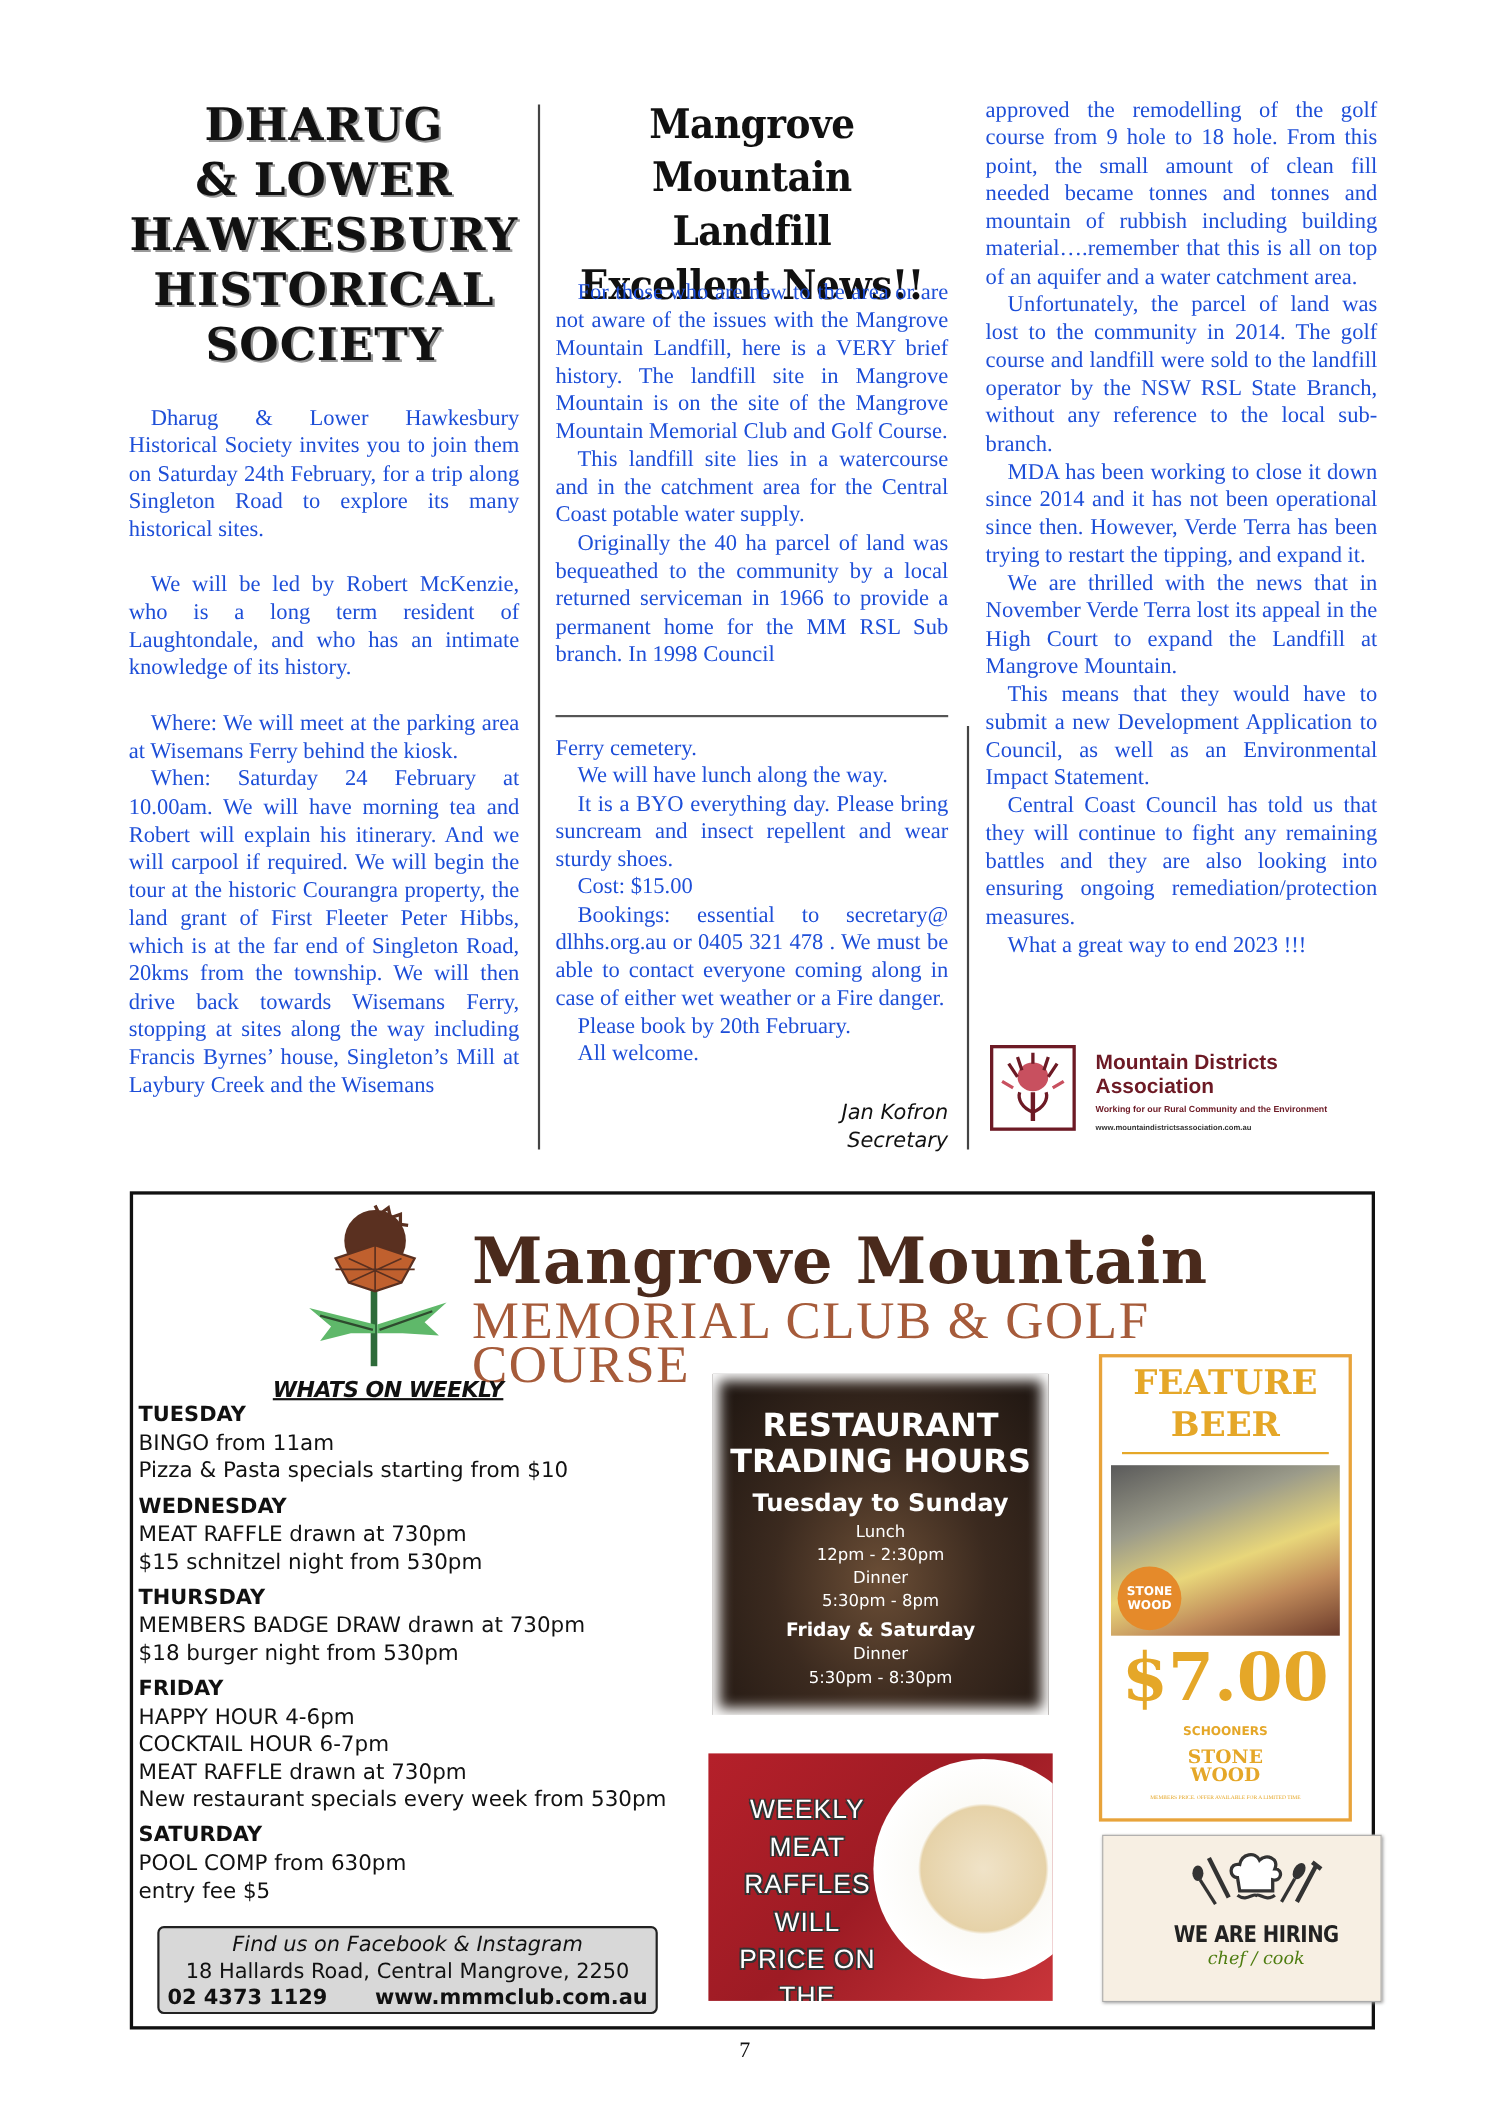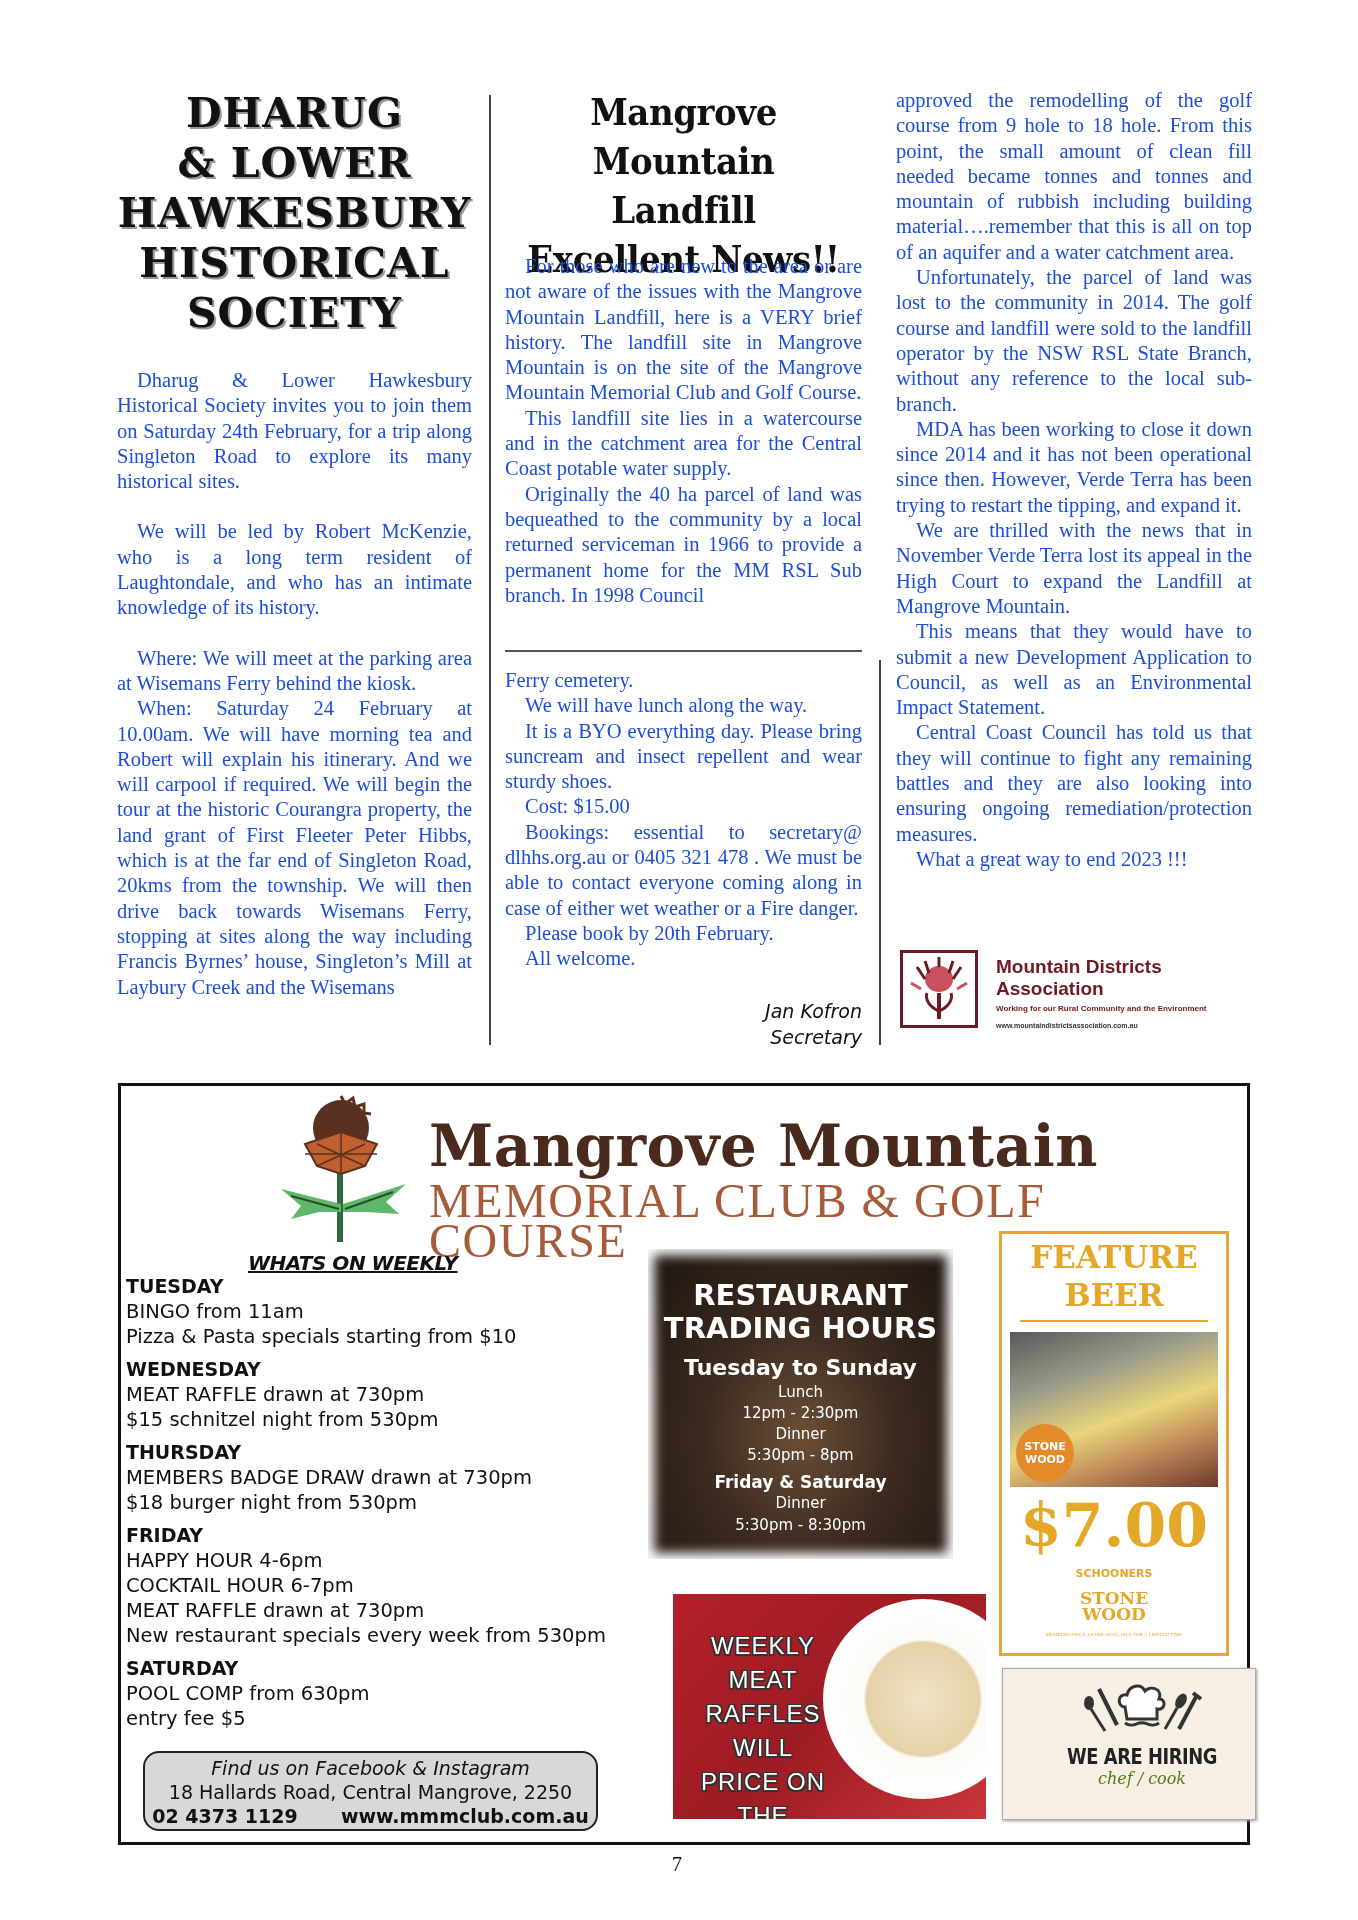--- a/index.html
+++ b/index.html
@@ -20,23 +20,23 @@
   .mda-tag { font-family:"Liberation Sans", sans-serif; font-weight:bold; color:#6d1a25; font-size:8px; }
   .mda-url { font-family:"Liberation Sans", sans-serif; font-weight:bold; color:#333; font-size:7px; }
   
   .ad { border:3px solid #111; box-sizing:border-box; background:#fff; }
   .club-name { font-family:"DejaVu Serif", serif; font-weight:bold; color:#4a2a1c; font-size:58px; line-height:60px; letter-spacing:0.5px; }
   .club-sub { font-family:"Liberation Serif", serif; color:#a65b3a; font-size:48px; line-height:40px; letter-spacing:1.5px; }
   .wow { font-family:"DejaVu Sans", sans-serif; font-weight:bold; font-style:italic; text-decoration:underline; font-size:20px; letter-spacing:-0.5px; }
   .week { font-family:"DejaVu Sans", sans-serif; font-size:19.5px; line-height:25px; color:#111; }
   .week .day { font-weight:bold; font-size:19px; }
   .week .blk { margin-bottom:8px; }
-  .contact { border:2.5px solid #222; border-radius:16px; background:#d8d8d8; text-align:center; font-family:"DejaVu Sans", sans-serif; font-size:19px; line-height:24px; }
+  .contact { border:2.5px solid #222; border-radius:6px; background:#d8d8d8; text-align:center; font-family:"DejaVu Sans", sans-serif; font-size:19px; line-height:24px; }
   .panel-dark { background:radial-gradient(ellipse at 50% 60%, #6b4e36 0%, #3b2a1f 45%, #1c1410 100%); color:#fff; text-align:center; font-family:"DejaVu Sans", sans-serif; }
-  .panel-red { background:linear-gradient(135deg, #b5202a 0%, #9d1b24 50%, #c9353a 100%);margin-left:29px; }
+  .panel-red { background:linear-gradient(135deg, #b5202a 0%, #9d1b24 50%, #c9353a 100%); }
   .raffle-txt { font-family:"Liberation Sans", sans-serif; color:#fff; font-size:24px; line-height:34px; letter-spacing:1px; text-shadow:-1.5px -1.5px 0 #333, 1.5px -1.5px 0 #333, -1.5px 1.5px 0 #333, 1.5px 1.5px 0 #333; }
   .beer { border:3px solid #e8a33a; background:#fff; text-align:center; box-sizing:border-box; }
   .beer-title { font-family:"DejaVu Serif", serif; font-weight:bold; color:#e5a728; font-size:31px; line-height:38px; }
   .beer-price { font-family:"DejaVu Serif", serif; font-weight:bold; color:#e5a728; font-size:60px; line-height:64px; }
   .beer-small { font-family:"DejaVu Sans", sans-serif; font-weight:bold; color:#e5a728; font-size:11px; }
   .hiring { background:#f7efe3; border:1.5px solid #aaa; text-align:center; box-shadow:1px 1px 3px #999; }
   .hiring-title { font-family:"DejaVu Sans", sans-serif; font-weight:bold; font-size:21px; letter-spacing:-0.5px; color:#222; transform:scaleX(0.85); }
   .hiring-sub { font-family:"DejaVu Serif", serif; font-style:italic; font-size:16px; color:#4d7c0f; }
   .pagenum { font-family:"Liberation Serif", serif; font-size:20px; }
 </style>

